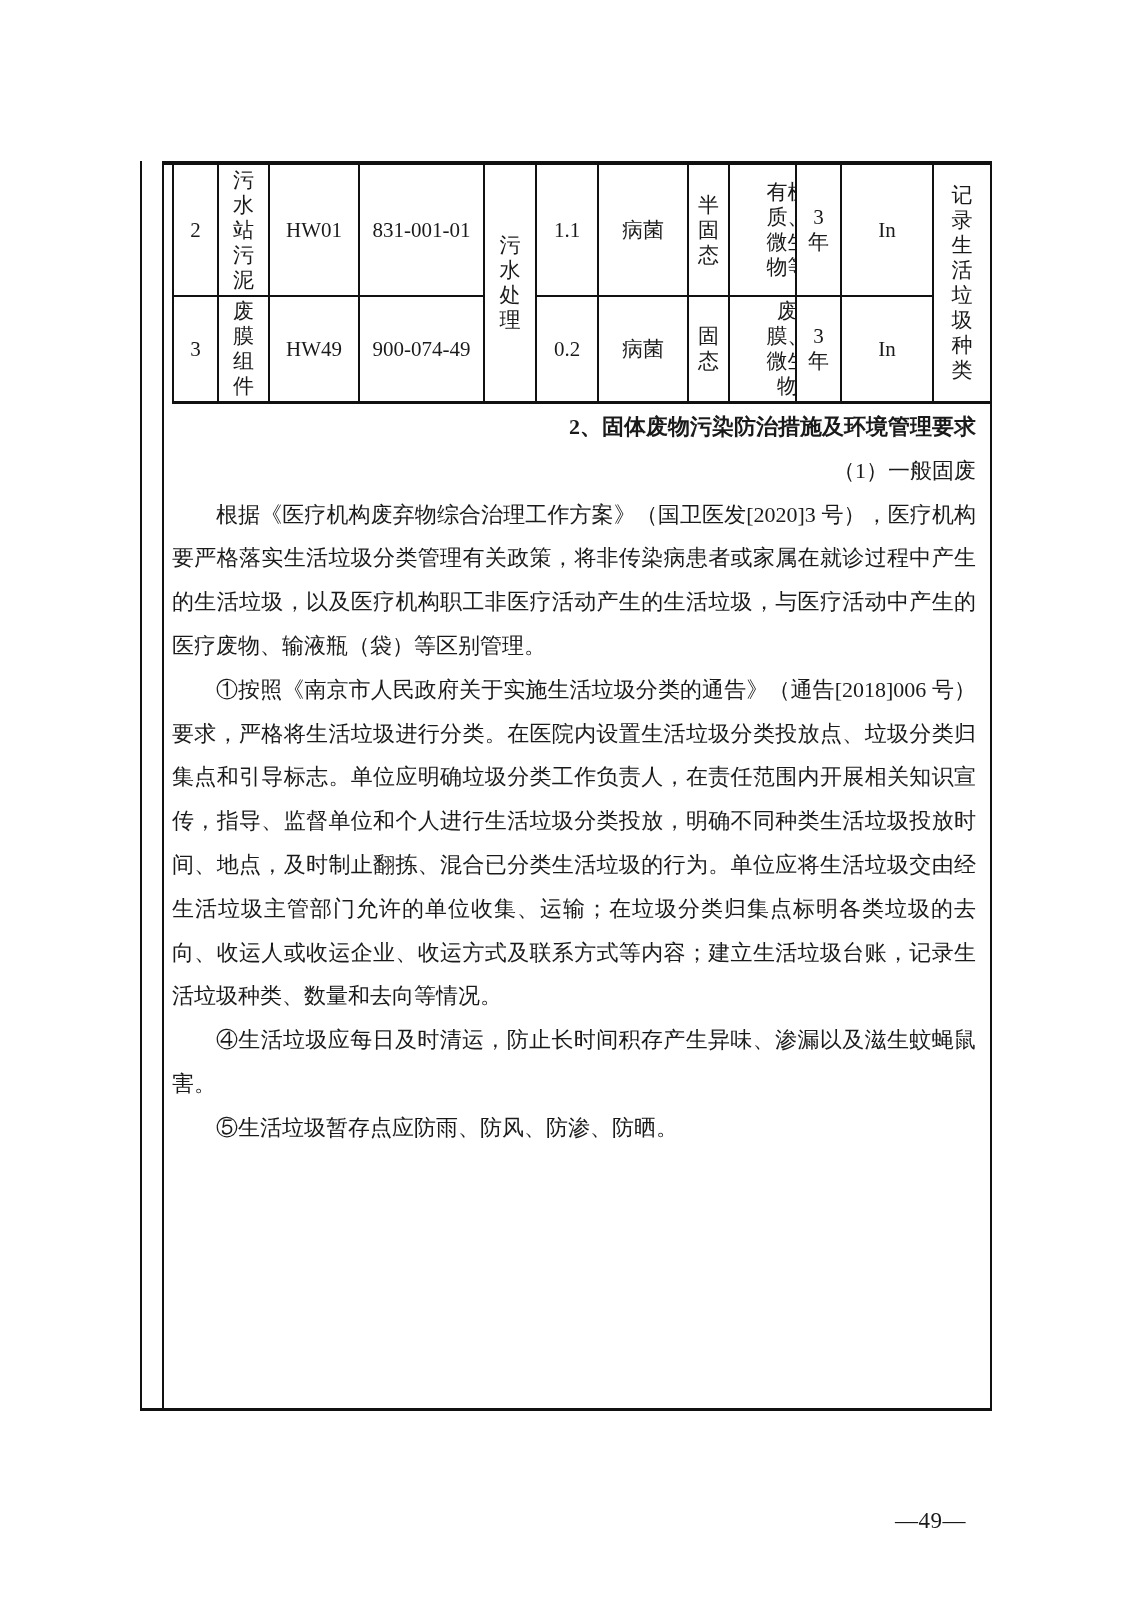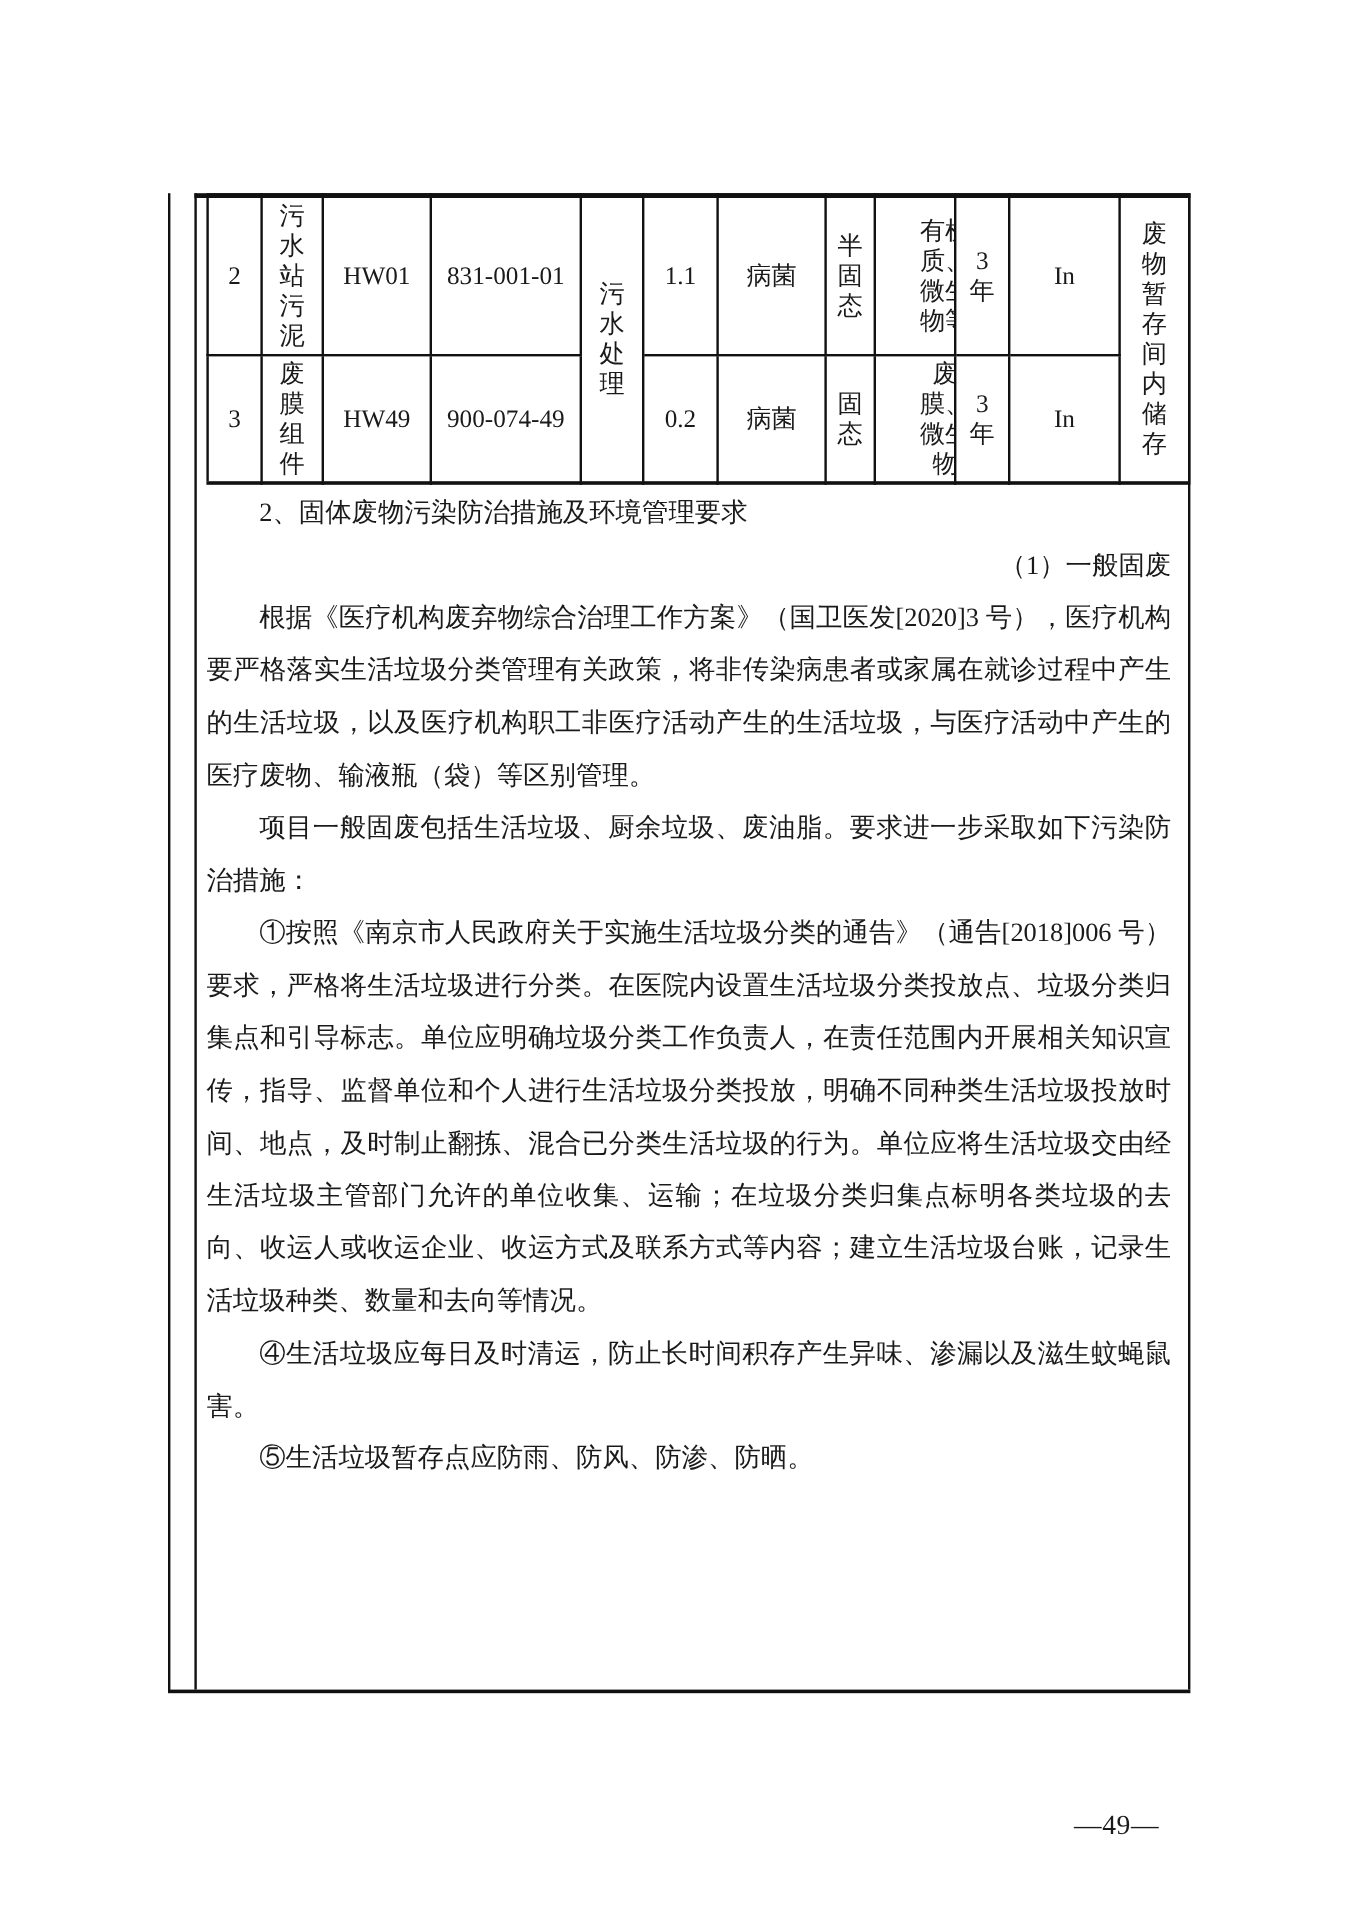--- a/index.html
+++ b/index.html
@@ -68,23 +68,23 @@
   
   .body-text {
     position: absolute;
     left: 172px; top: 405px;
     width: 804px;
     font-size: 22px;
     line-height: 43.8px;
     text-align: justify;
   }
   .body-text .heading {
-    font-weight: 400;
+    font-weight: 700;
     text-indent: 2em;
-    text-align: left;
+    text-align: right;
   }
   .body-text .para { text-indent: 2em; }
   .body-text .sub { text-indent: 2em; text-align: right; }
   
   .page-number {
     position: absolute;
     left: 895px; top: 1508px;
     font-size: 23px;
     color: #1a1a1a;
     letter-spacing: 0.5px;
@@ -120,42 +120,41 @@
       <td><span class="vblock w1">污水站污泥</span></td>
       <td class="hw-cell">HW01</td>
       <td>831-001-01</td>
       <td rowspan="2"><span class="vblock w1">污水处理</span></td>
       <td>1.1</td>
       <td>病菌</td>
       <td><span class="vblock w1">半固态</span></td>
       <td><span class="vblock w2">有机质、微生物等</span></td>
       <td><span class="vblock w1">3年</span></td>
       <td>In</td>
-      <td rowspan="2"><span class="vblock w1">废物暂存间内储存</span></td>
+      <td rowspan="2"><span class="vblock w1">记录生活垃圾种类</span></td>
     </tr>
     <tr class="r3">
       <td>3</td>
       <td><span class="vblock w1">废膜组件</span></td>
       <td class="hw-cell">HW49</td>
       <td>900-074-49</td>
       <td>0.2</td>
       <td>病菌</td>
       <td><span class="vblock w1">固态</span></td>
       <td><span class="vblock w2">废膜、微生物</span></td>
       <td><span class="vblock w1">3年</span></td>
       <td>In</td>
     </tr>
   </tbody>
     </table>
 
   <div class="body-text">
     <p class="heading">2、固体废物污染防治措施及环境管理要求</p>
     <p class="sub">（1）一般固废</p>
     <p class="para">根据《医疗机构废弃物综合治理工作方案》（国卫医发[2020]3 号），医疗机构要严格落实生活垃圾分类管理有关政策，将非传染病患者或家属在就诊过程中产生的生活垃圾，以及医疗机构职工非医疗活动产生的生活垃圾，与医疗活动中产生的医疗废物、输液瓶（袋）等区别管理。</p>
-    <p class="para">项目一般固废包括生活垃圾、厨余垃圾、废油脂。要求进一步采取如下污染防治措施：</p>
     <p class="para">①按照《南京市人民政府关于实施生活垃圾分类的通告》（通告[2018]006 号）要求，严格将生活垃圾进行分类。在医院内设置生活垃圾分类投放点、垃圾分类归集点和引导标志。单位应明确垃圾分类工作负责人，在责任范围内开展相关知识宣传，指导、监督单位和个人进行生活垃圾分类投放，明确不同种类生活垃圾投放时间、地点，及时制止翻拣、混合已分类生活垃圾的行为。单位应将生活垃圾交由经生活垃圾主管部门允许的单位收集、运输；在垃圾分类归集点标明各类垃圾的去向、收运人或收运企业、收运方式及联系方式等内容；建立生活垃圾台账，记录生活垃圾种类、数量和去向等情况。</p>
     <p class="para">④生活垃圾应每日及时清运，防止长时间积存产生异味、渗漏以及滋生蚊蝇鼠害。</p>
     <p class="para">⑤生活垃圾暂存点应防雨、防风、防渗、防晒。</p>
   </div>
 
   <div class="page-number">—49—</div>
 
 </div>
 
 </body></html>

